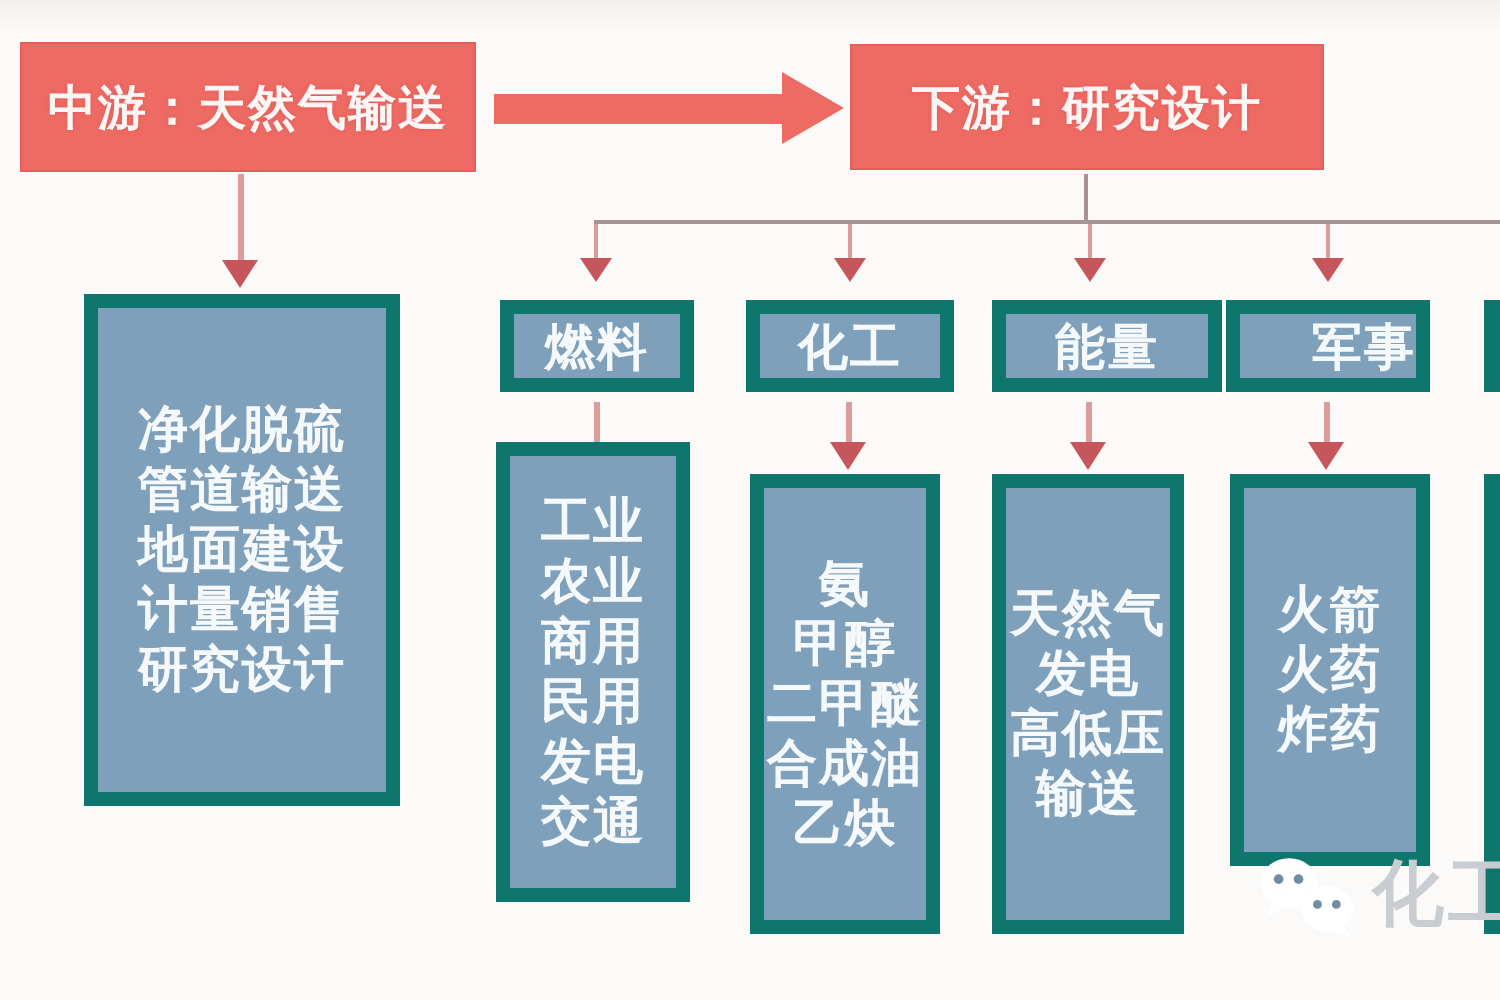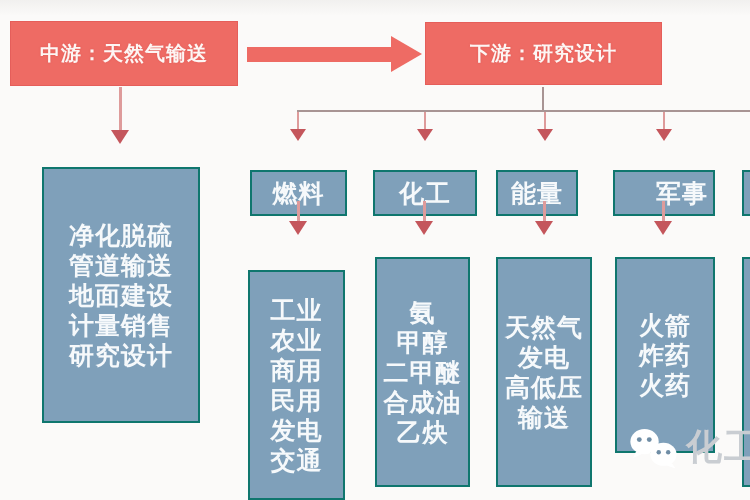--- a/index.html
+++ b/index.html
@@ -10,26 +10,26 @@
     font-weight:bold;
   }
   .haze{
     position:absolute;left:0;top:0;width:750px;height:16px;
     background:linear-gradient(to bottom,#ecebe9,rgba(251,250,249,0));
     opacity:.65;
   }
   .box{position:absolute;display:flex;align-items:center;justify-content:center;box-sizing:border-box;}
   .red{
     background:#ee6b64;border:1px solid #e55e5a;
-    color:#fdf6f4;font-size:20px;letter-spacing:1px;
+    color:#fdf6f4;font-size:24px;letter-spacing:1px;
     text-shadow:0 0 2px rgba(200,60,60,.35);
   }
   .blue{
-    background:#7fa0ba;border:2px solid #0f766e;
-    color:#f6f9fb;font-size:25px;letter-spacing:1px;margin-top:20px;
+    background:#7fa0ba;border:7px solid #0f766e;
+    color:#f6f9fb;font-size:25px;letter-spacing:1px;
   }
   .blue .ln{display:block;text-align:center;line-height:30px;}
   .tall{flex-direction:column;}
   .cat{font-size:25px;}
   
   .stem{position:absolute;background:#de9b9b;}
   .stem.gray{background:#a89494;}
   .head-down{
     position:absolute;width:0;height:0;
     border-left:9px solid transparent;border-right:9px solid transparent;
@@ -97,41 +97,41 @@
 
   <div class="stem" style="left:663px;top:112px;width:2px;height:18px;"></div>
   <div class="head-down small" style="left:656px;top:129px;"></div>
 
   <div class="box blue cat" style="left:250px;top:150px;width:97px;height:46px;">
     <span>燃料</span>
   </div>
   <div class="box blue cat" style="left:373px;top:150px;width:104px;height:46px;">
     <span>化工</span>
   </div>
-  <div class="box blue cat" style="left:496px;top:150px;width:82px;height:46px;">
+  <div class="box blue cat" style="left:496px;top:150px;width:115px;height:46px;">
     <span>能量</span>
   </div>
   <div class="box blue cat" style="left:613px;top:150px;width:102px;height:46px;padding-left:36px;">
     <span>军事</span>
   </div>
   <div class="box blue cat" style="left:742px;top:150px;width:14px;height:46px;"></div>
 
   <div class="stem" style="left:297px;top:201px;width:3px;height:21px;"></div>
   <div class="head-down" style="left:289px;top:221px;"></div>
 
   <div class="stem" style="left:423px;top:201px;width:3px;height:21px;"></div>
   <div class="head-down" style="left:415px;top:221px;"></div>
 
   <div class="stem" style="left:543px;top:201px;width:3px;height:21px;"></div>
   <div class="head-down" style="left:535px;top:221px;"></div>
 
   <div class="stem" style="left:662px;top:201px;width:3px;height:21px;"></div>
   <div class="head-down" style="left:654px;top:221px;"></div>
 
-  <div class="box blue tall" style="left:248px;top:250px;width:97px;height:230px;">
+  <div class="box blue tall" style="left:248px;top:221px;width:97px;height:230px;">
     <span class="ln">工业</span>
     <span class="ln">农业</span>
     <span class="ln">商用</span>
     <span class="ln">民用</span>
     <span class="ln">发电</span>
     <span class="ln">交通</span>
   </div>
 
   <div class="box blue tall" style="left:375px;top:237px;width:95px;height:230px;">
     <span class="ln">氨</span>
@@ -143,22 +143,22 @@
 
   <div class="box blue tall" style="left:496px;top:237px;width:96px;height:230px;">
     <span class="ln">天然气</span>
     <span class="ln">发电</span>
     <span class="ln">高低压</span>
     <span class="ln">输送</span>
   </div>
 
   <div class="box blue tall" style="left:615px;top:237px;width:100px;height:196px;">
     <span class="ln">火箭</span>
+    <span class="ln">火药</span>
     <span class="ln">炸药</span>
-    <span class="ln">火药</span>
   </div>
 
   <div class="box blue tall" style="left:742px;top:237px;width:14px;height:230px;"></div>
 
   <div class="watermark">
     <svg width="54" height="42" viewBox="0 0 50 40">
       <ellipse cx="16" cy="14" rx="13.5" ry="12" fill="#ffffff"></ellipse>
       <path d="M8 23 L5 29.5 L14 25.5 Z" fill="#ffffff"></path>
       <circle cx="11" cy="12" r="2.3" fill="#6f8da5"></circle>
       <circle cx="20.5" cy="12" r="2.3" fill="#6f8da5"></circle>

